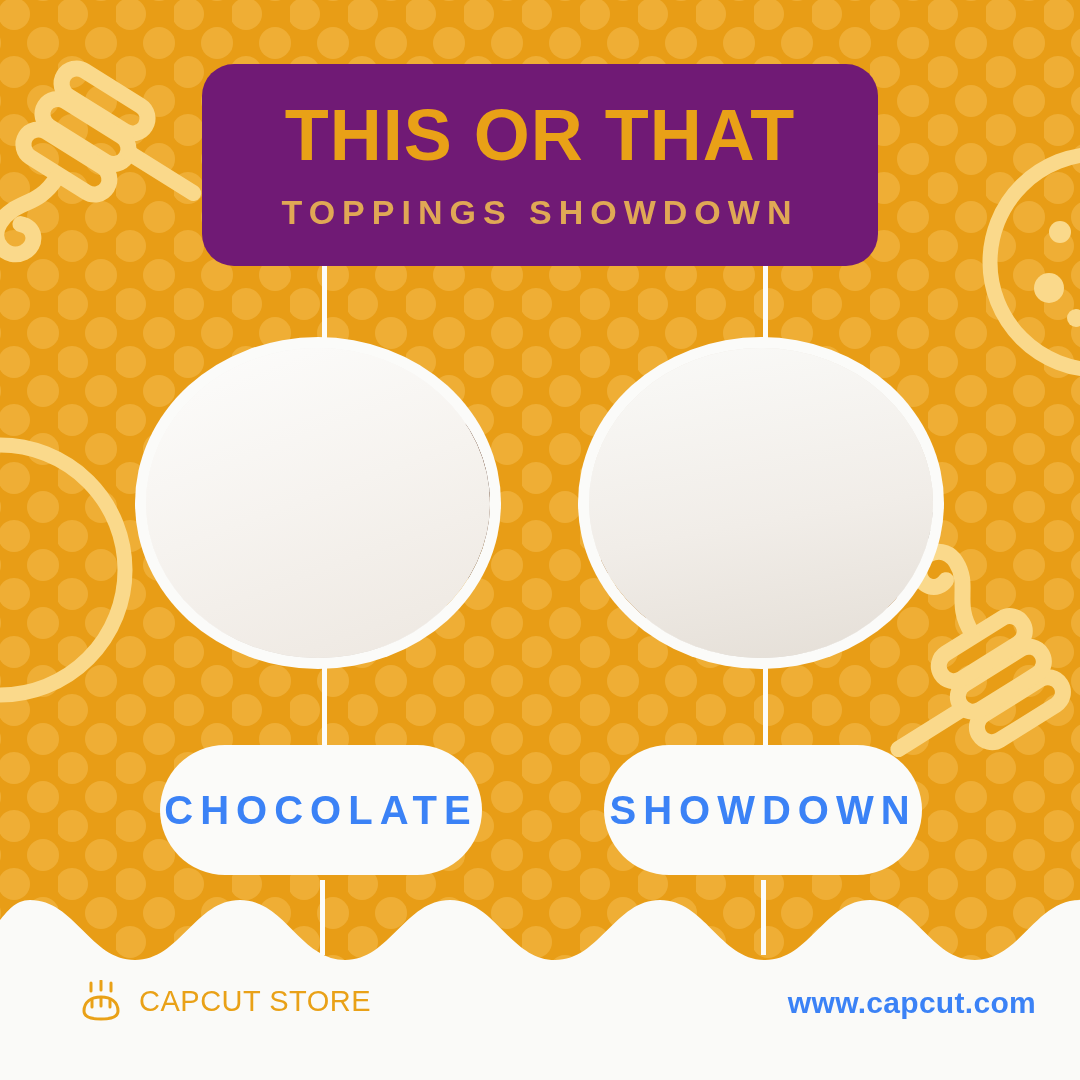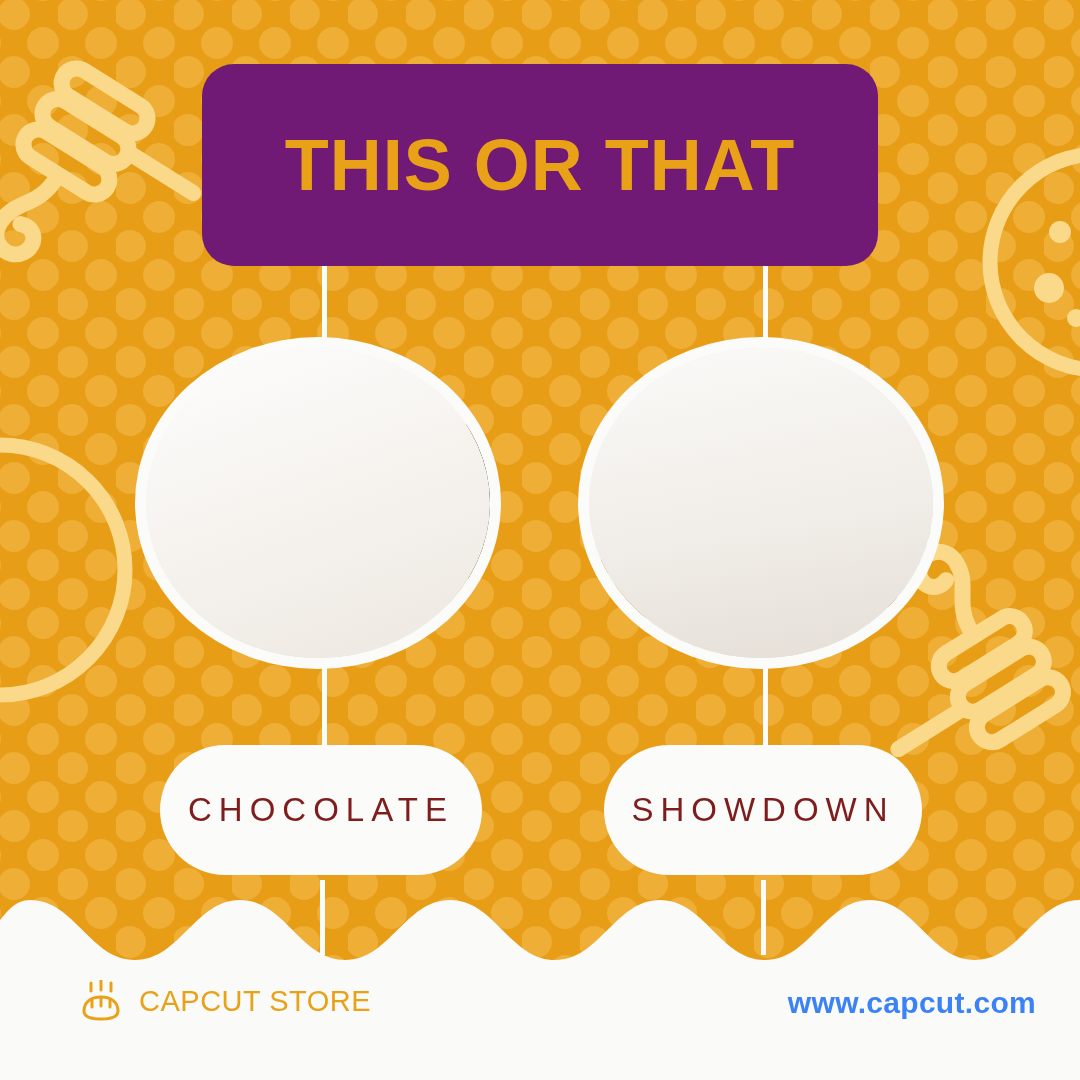--- a/index.html
+++ b/index.html
@@ -68,22 +68,22 @@
 
   
   .pill{
     position:absolute;height:130px;
     background:#FBFBF9;border-radius:66px;
     display:flex;align-items:center;justify-content:center;
   }
   .pill-l{left:160px;top:745px;width:322px;}
   .pill-r{left:604px;top:745px;width:318px;}
   .pill-label{
-    font-size:33px;font-weight:normal;letter-spacing:7px;
-    color:#7f1d1d;
+    font-size:40px;font-weight:bold;letter-spacing:7px;
+    color:#3b82f6;
   }
 
   
   .brand-tr{
     position:absolute;right:30px;top:58px;
     display:flex;flex-direction:column;align-items:center;
   }
   .dots{display:flex;gap:9px;}
   .dots i{
     display:block;width:30px;height:30px;border-radius:50%;
@@ -183,20 +183,21 @@
   <div class="connector conn-r-bot"></div>
 
   <svg style="position:absolute;left:0;top:880;width:1080px;height:120px;" width="1080" height="120">
     <rect x="320" y="0" width="5" height="75" fill="#FCFCFA"></rect>
     <rect x="761" y="0" width="5" height="75" fill="#FCFCFA"></rect>
   </svg>
 
 
   <div class="header-card">
     <div class="title">THIS OR THAT</div>
+    <div class="subtitle">TOPPINGS SHOWDOWN</div>
   </div>
 
   <div class="photo-ring photo-l">
     <div class="photo-inner">
       <div class="choco-bg"></div>
       <svg viewBox="0 0 344 310" width="100%" height="100%" preserveAspectRatio="xMidYMid slice">
         <defs>
           <linearGradient id="cakeg" x1="0" y1="0" x2="0" y2="1">
             <stop offset="0%" stop-color="#FAE4A8"></stop>
             <stop offset="55%" stop-color="#F2D183"></stop>

